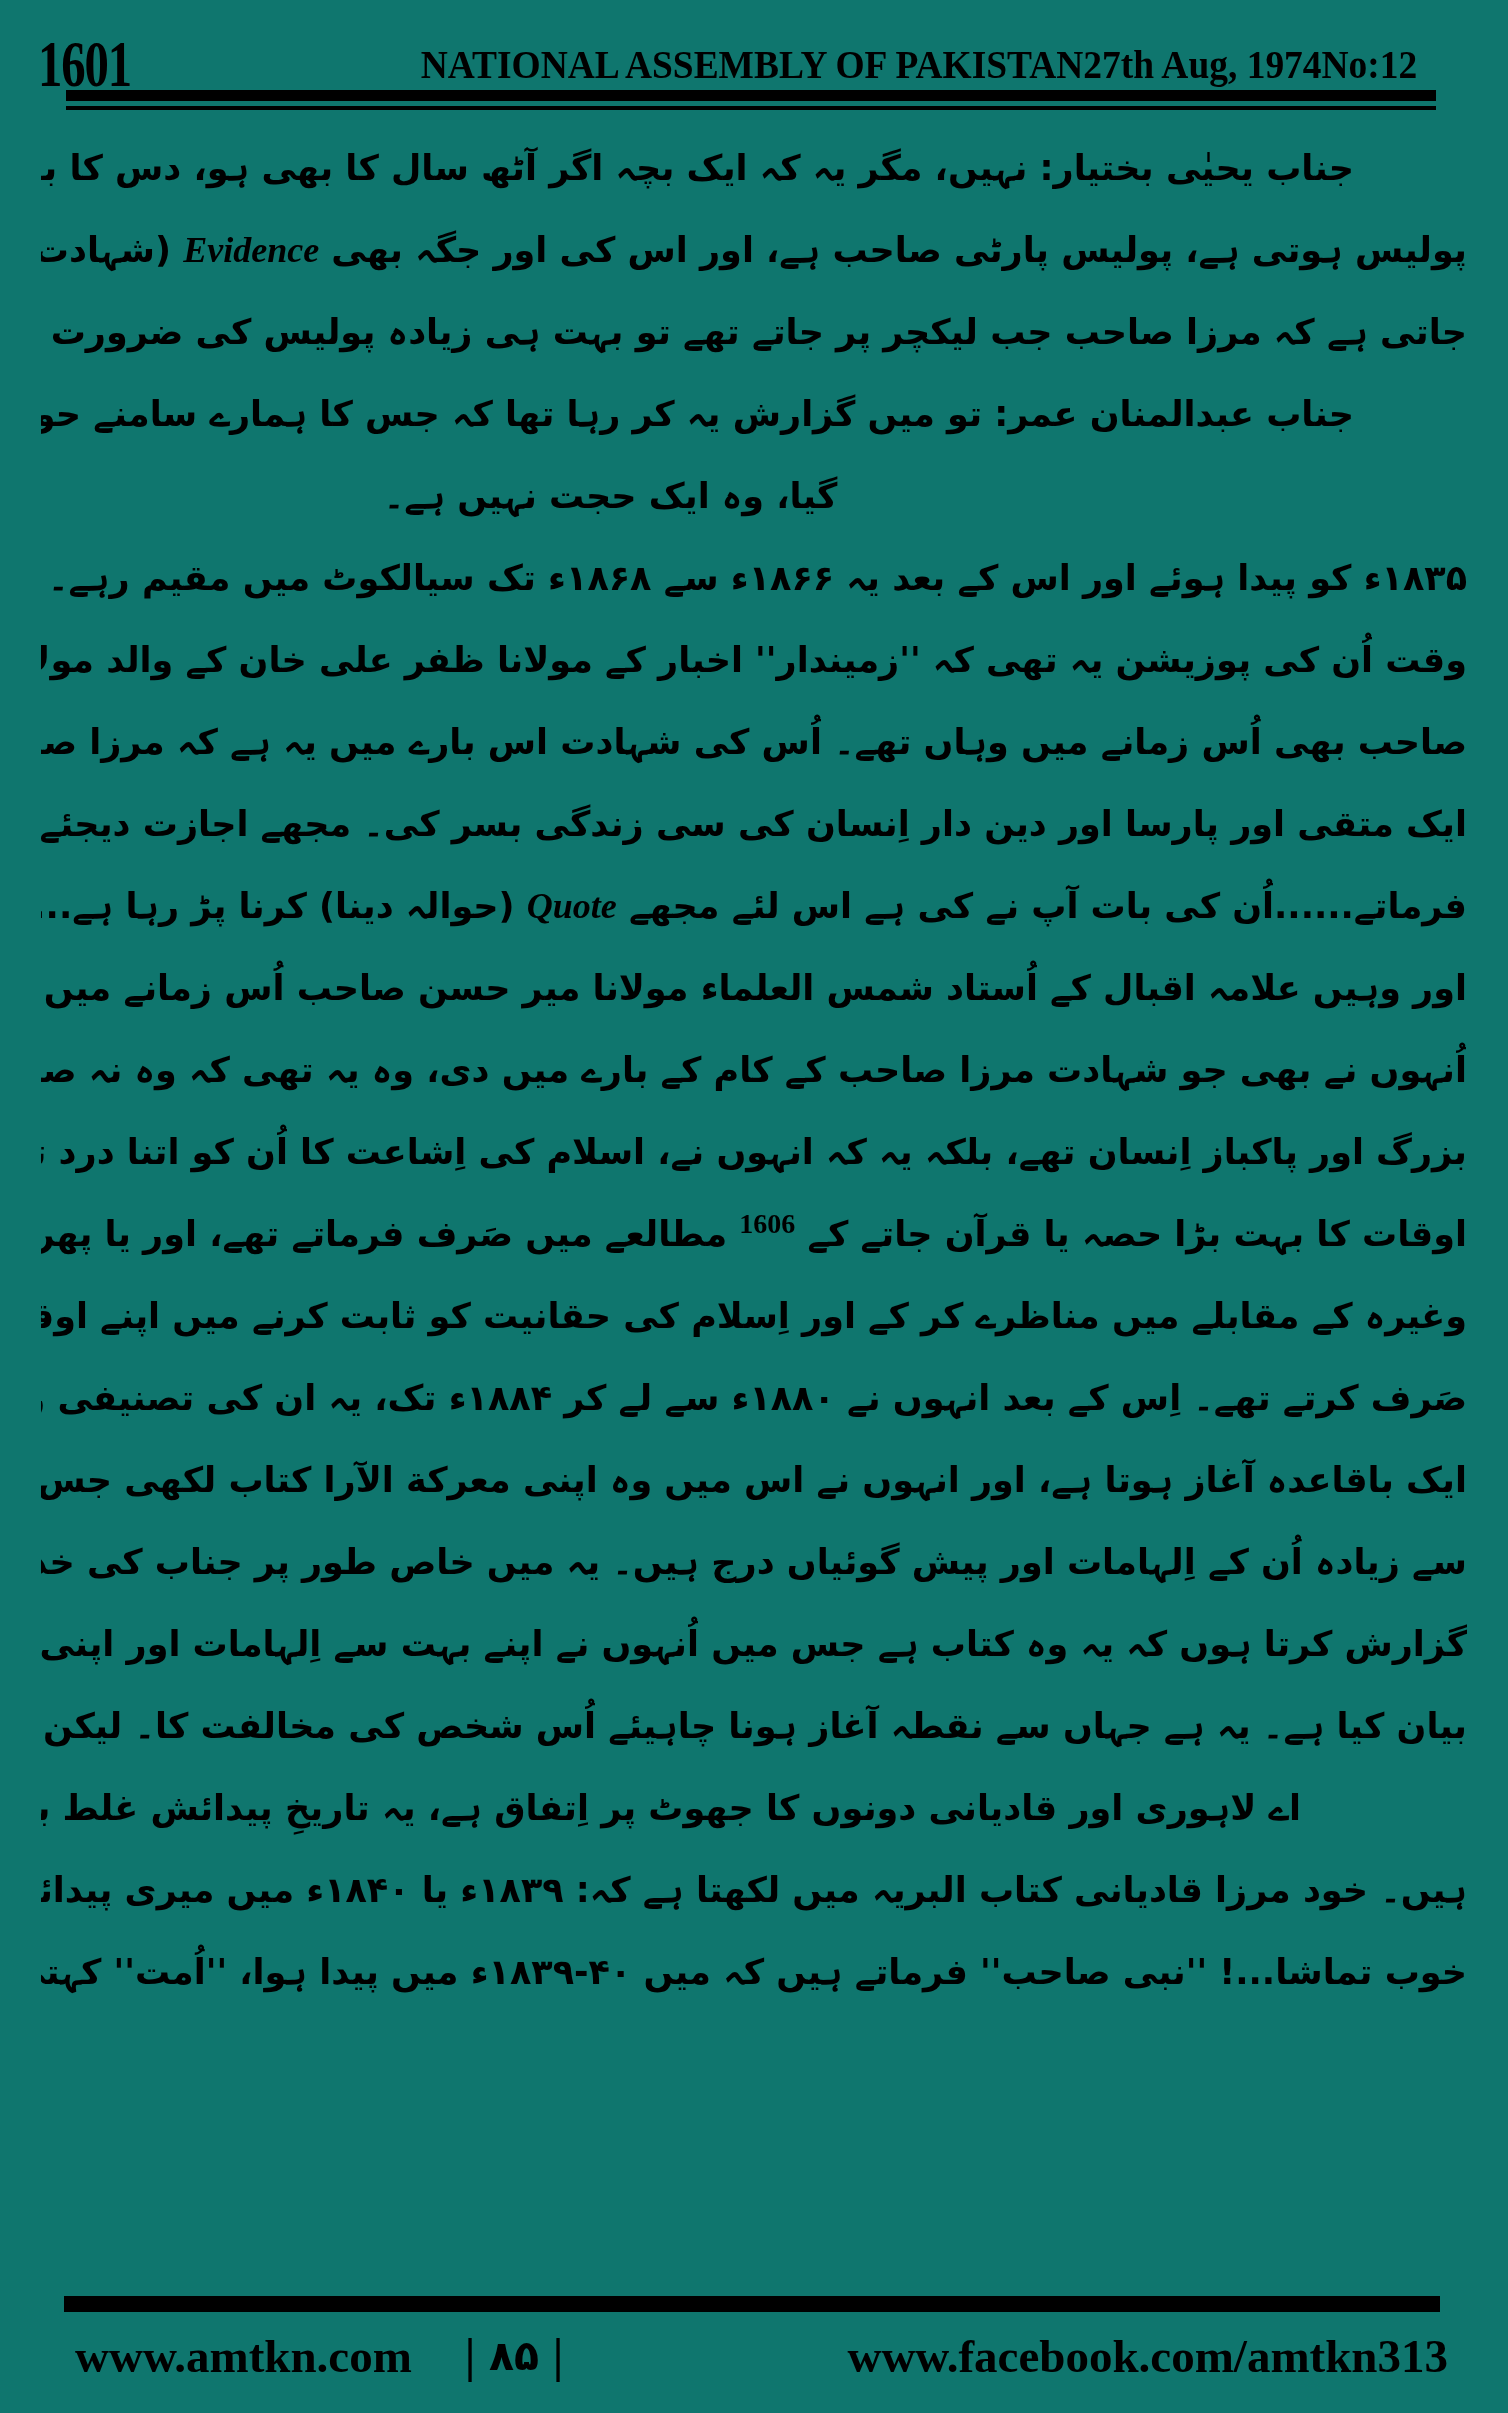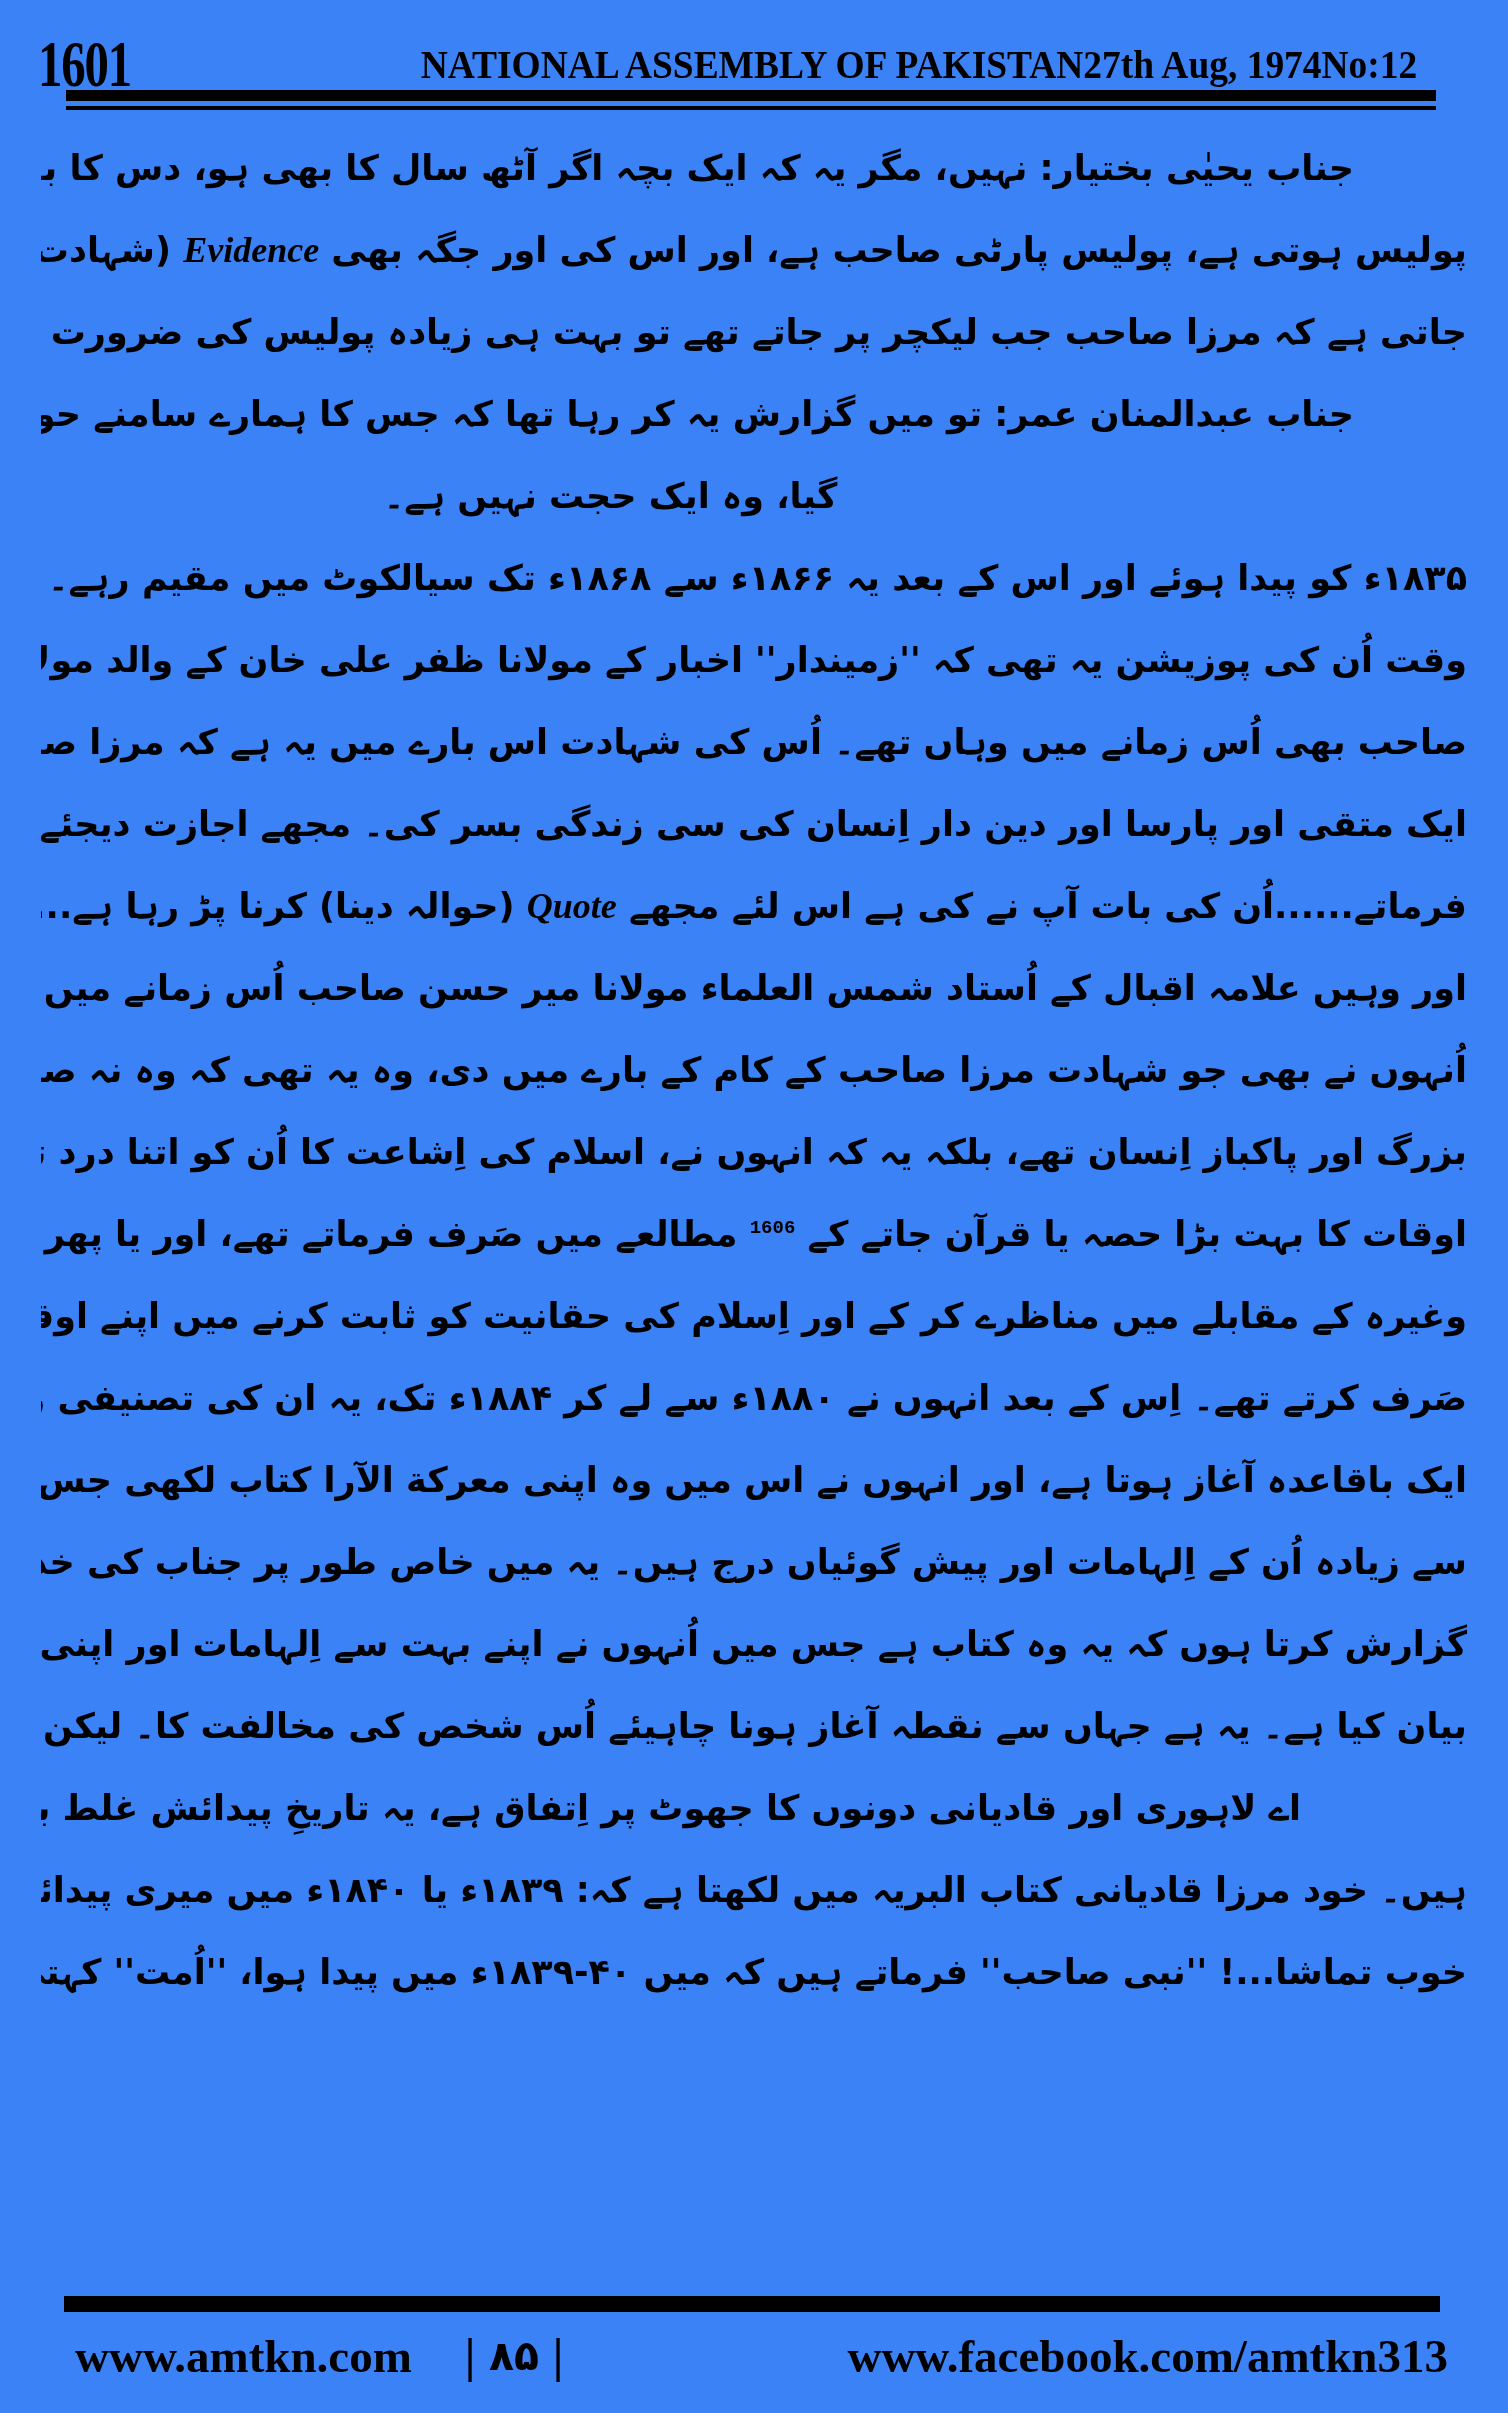--- a/index.html
+++ b/index.html
@@ -1,20 +1,20 @@
 <!DOCTYPE html>
 <html style="font-size:12px"><head>
 <meta charset="utf-8">
 <style>
   * { margin:0; padding:0; box-sizing:border-box; }
   html,body { background:#ffffff; }
   .page {
     position:relative;
     width:1508px; height:2413px;
-    background:#3b82f6; color:#000;
+    background:#0f766e; color:#000;
     overflow:hidden;
     font-family:"DejaVu Sans", sans-serif;
   }
   
   .page-num {
     position:absolute; left:38px; top:27px;
     font-family:"Liberation Serif", serif;
     font-weight:bold; font-size:65px; letter-spacing:-1.5px;
     transform:scaleX(0.75); transform-origin:left top;
   }
@@ -40,22 +40,22 @@
   .r { text-align:right; }
   .c { text-align:center; }
   .ind150 { padding-right:113px; }
   .ind220 { padding-right:166px; }
   .ind380 { padding-right:287px;text-align:center; }
   .en {
     font-family:"Liberation Serif", serif;
     font-style:italic; font-weight:bold; font-size:36px;
   }
   sup.fn {
-    font-family:Liberation Mono, monospace;
-    font-weight:bold; font-size:19px;
+    font-family:Liberation Serif, serif;
+    font-weight:bold; font-size:28px;
     vertical-align:super; line-height:0;
   }
   
   .rule-bottom { position:absolute; left:64px; right:68px; top:2296px; height:16px; background:#000; }
   .footer-row {
     position:absolute; left:75px; right:60px; top:2318px; height:75px;
     display:flex; align-items:center;
     font-family:"Liberation Serif", serif; font-weight:bold; font-size:47px;
     white-space:nowrap;
   }

